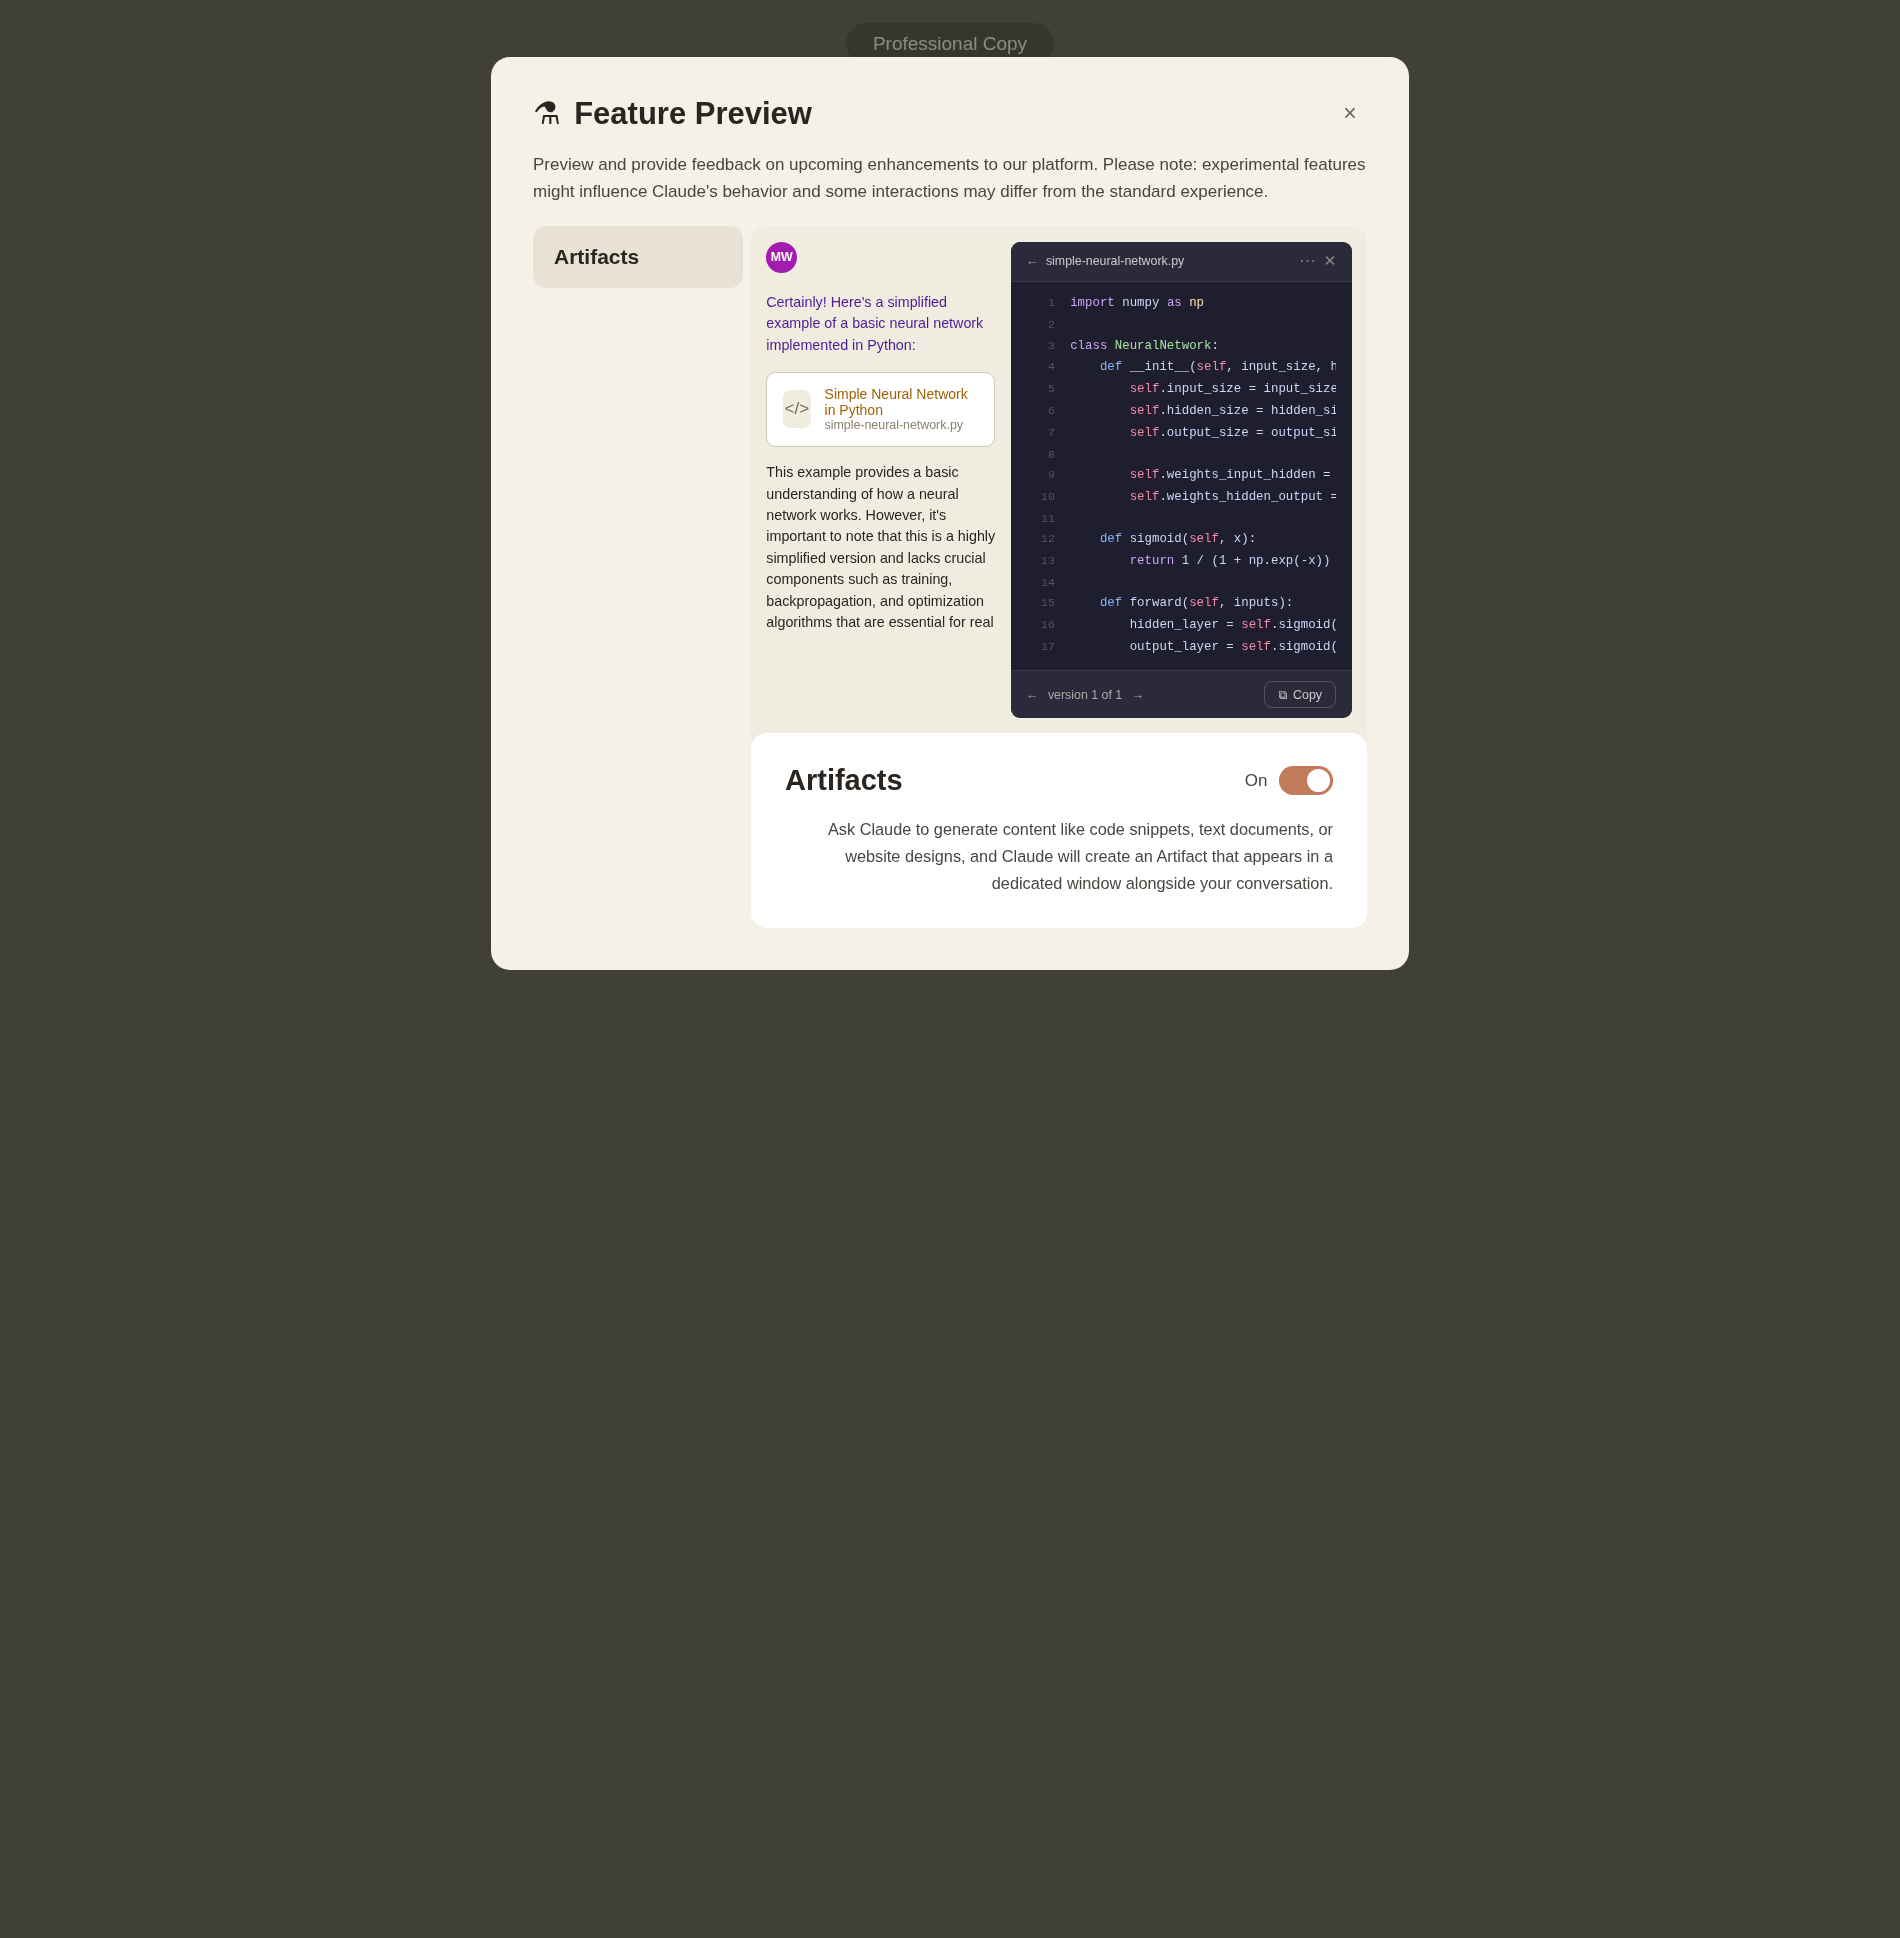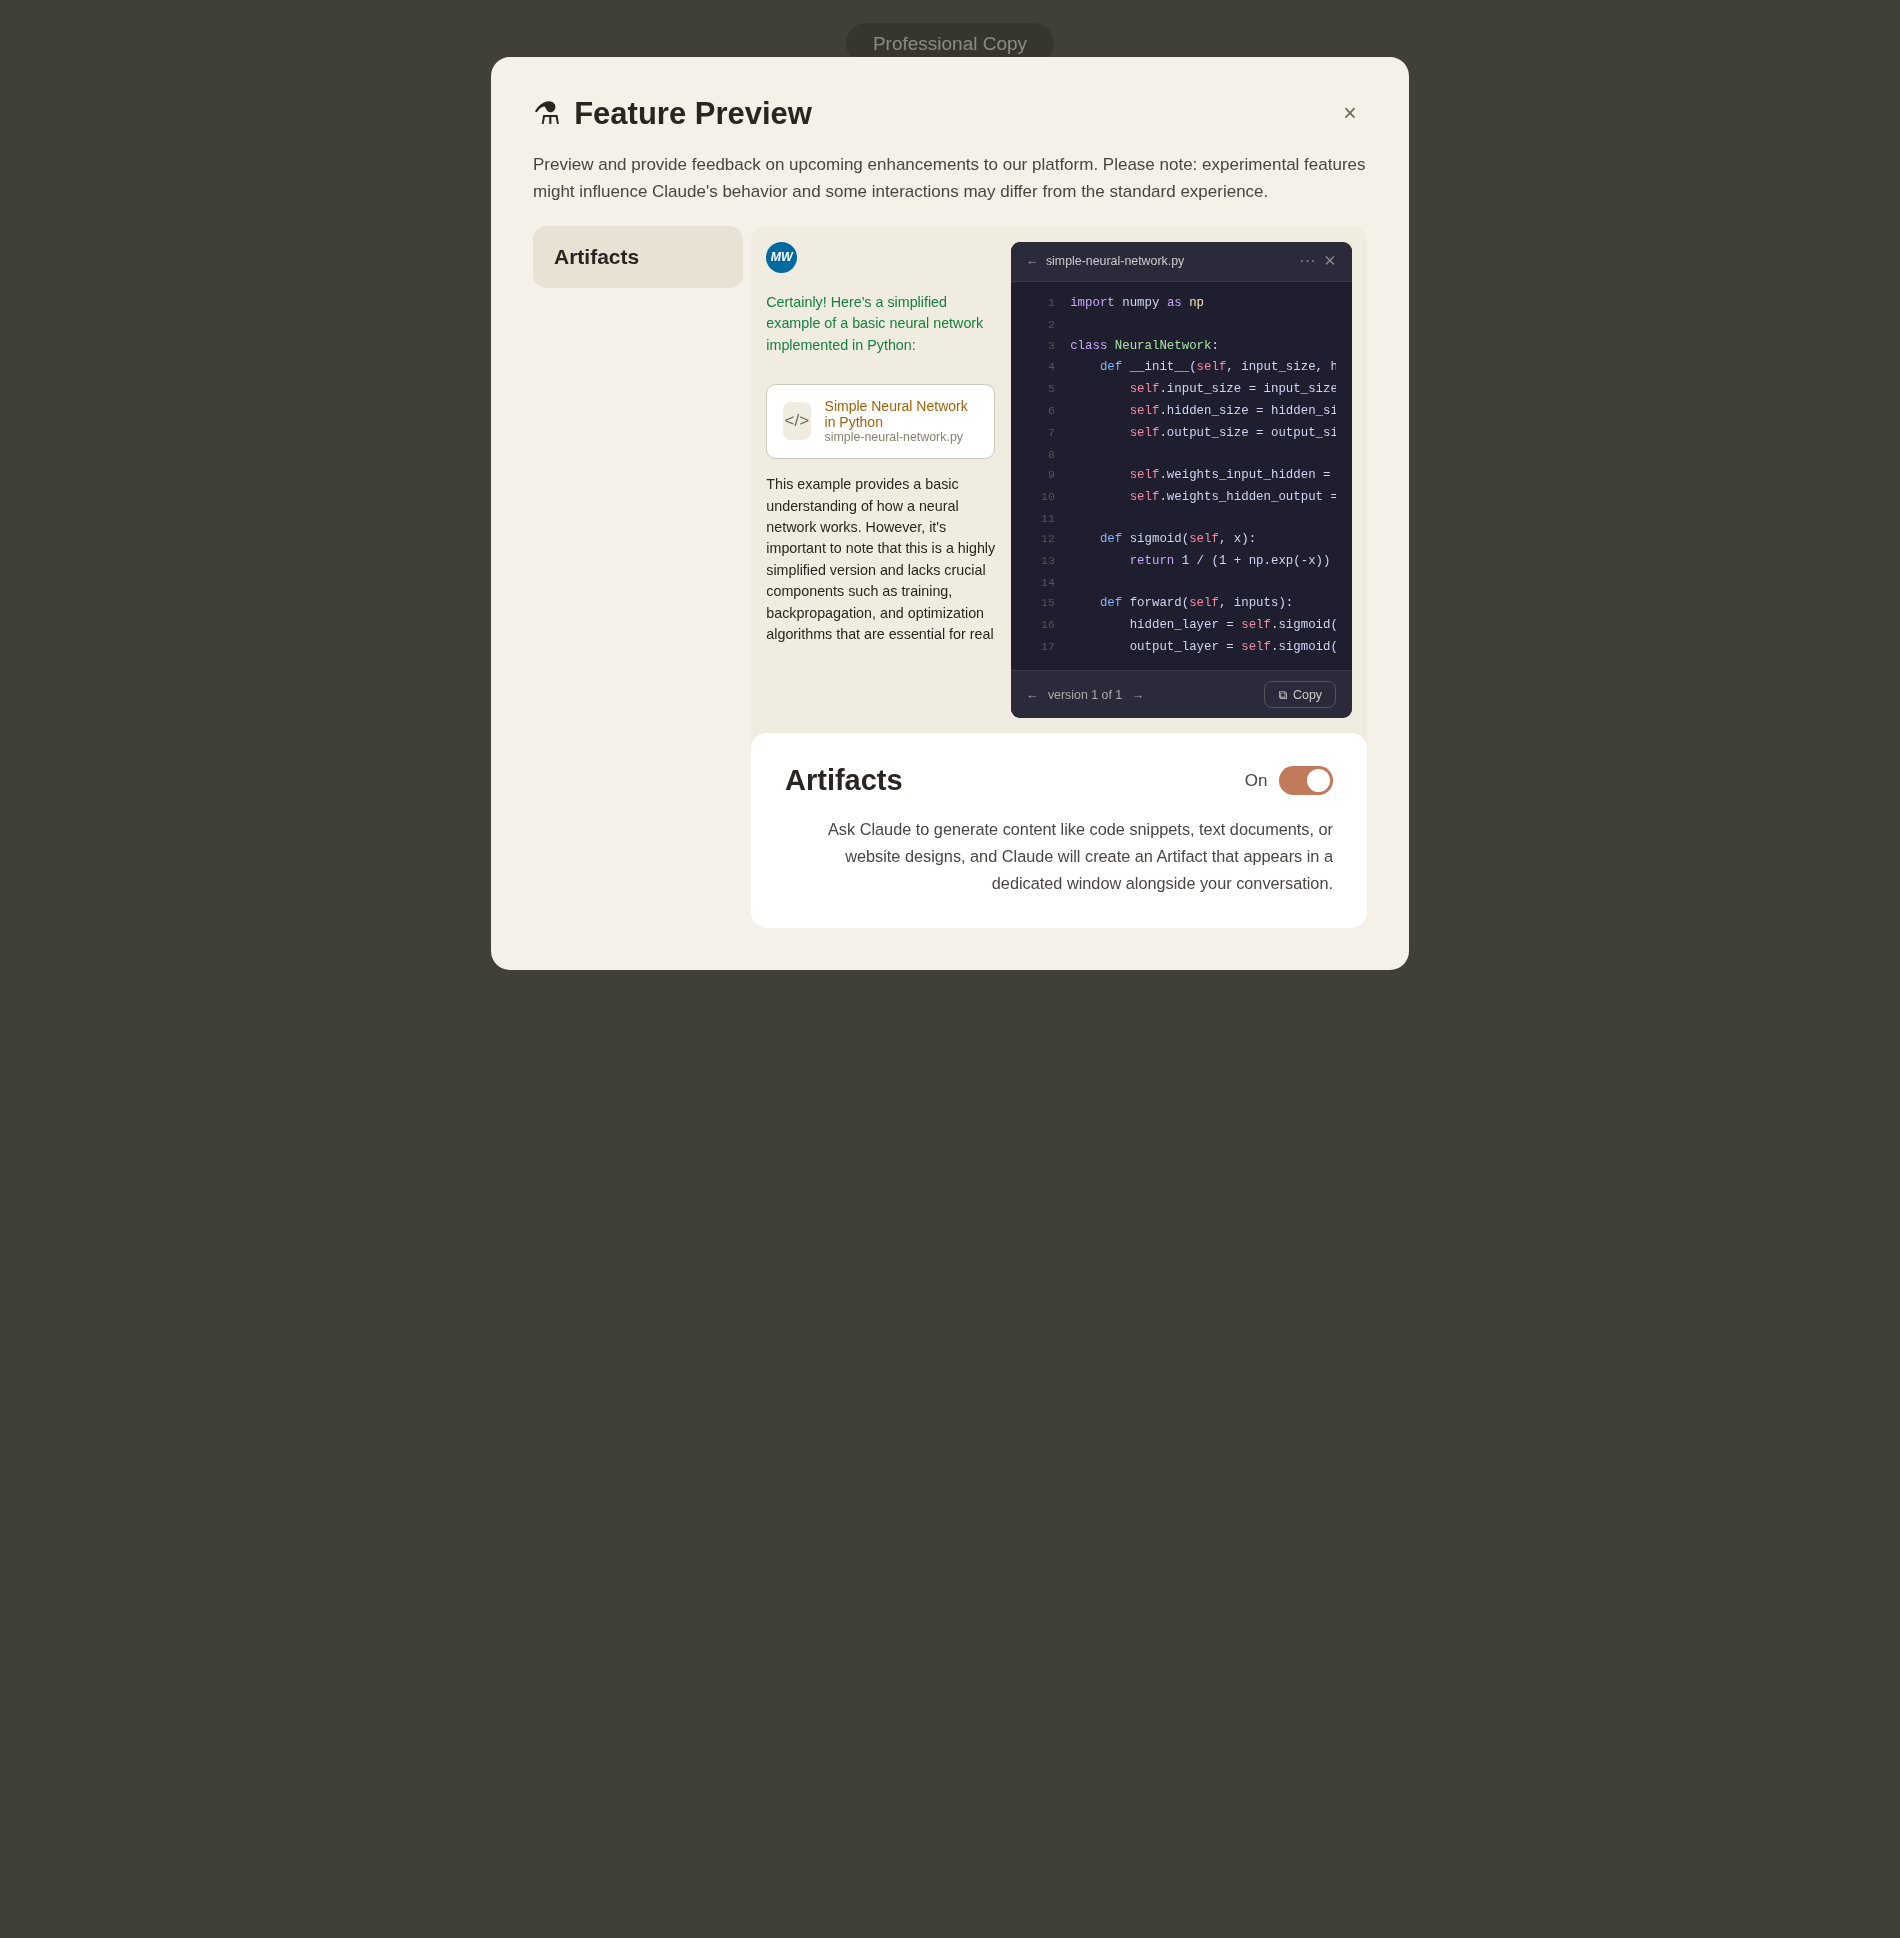--- a/index.html
+++ b/index.html
@@ -166,45 +166,44 @@
       display: flex;
       align-items: flex-start;
       gap: 11.5px;
       margin-bottom: 19px;
     }
 
     .user-avatar {
       width: 31px;
       height: 31px;
       border-radius: 50%;
-      background: #0369a1;
+      background: #a21caf;
       display: flex;
       align-items: center;
       justify-content: center;
       color: white;
       font-size: 12.4px;
       font-weight: 700;
       flex-shrink: 0;
-      font-style: italic;
     }
 
     .message-bubble {
       background: #e8e4f0;
       border-radius: 13.4px;
       padding: 11.5px 15.3px;
       font-size: 14.3px;
       color: #2a2520;
       line-height: 1.4;
     }
 
     .assistant-response {
       font-size: 14.3px;
-      color: #15803d;
+      color: #4c1d95;
       line-height: 1.5;
-      margin-bottom: 28px;
+      margin-bottom: 16px;
     }
 
     .code-artifact-card {
       border: 1px solid #ccc8bc;
       border-radius: 9.6px;
       padding: 13.4px 15.3px;
       display: flex;
       align-items: center;
       gap: 13.4px;
       margin-bottom: 15.3px;

